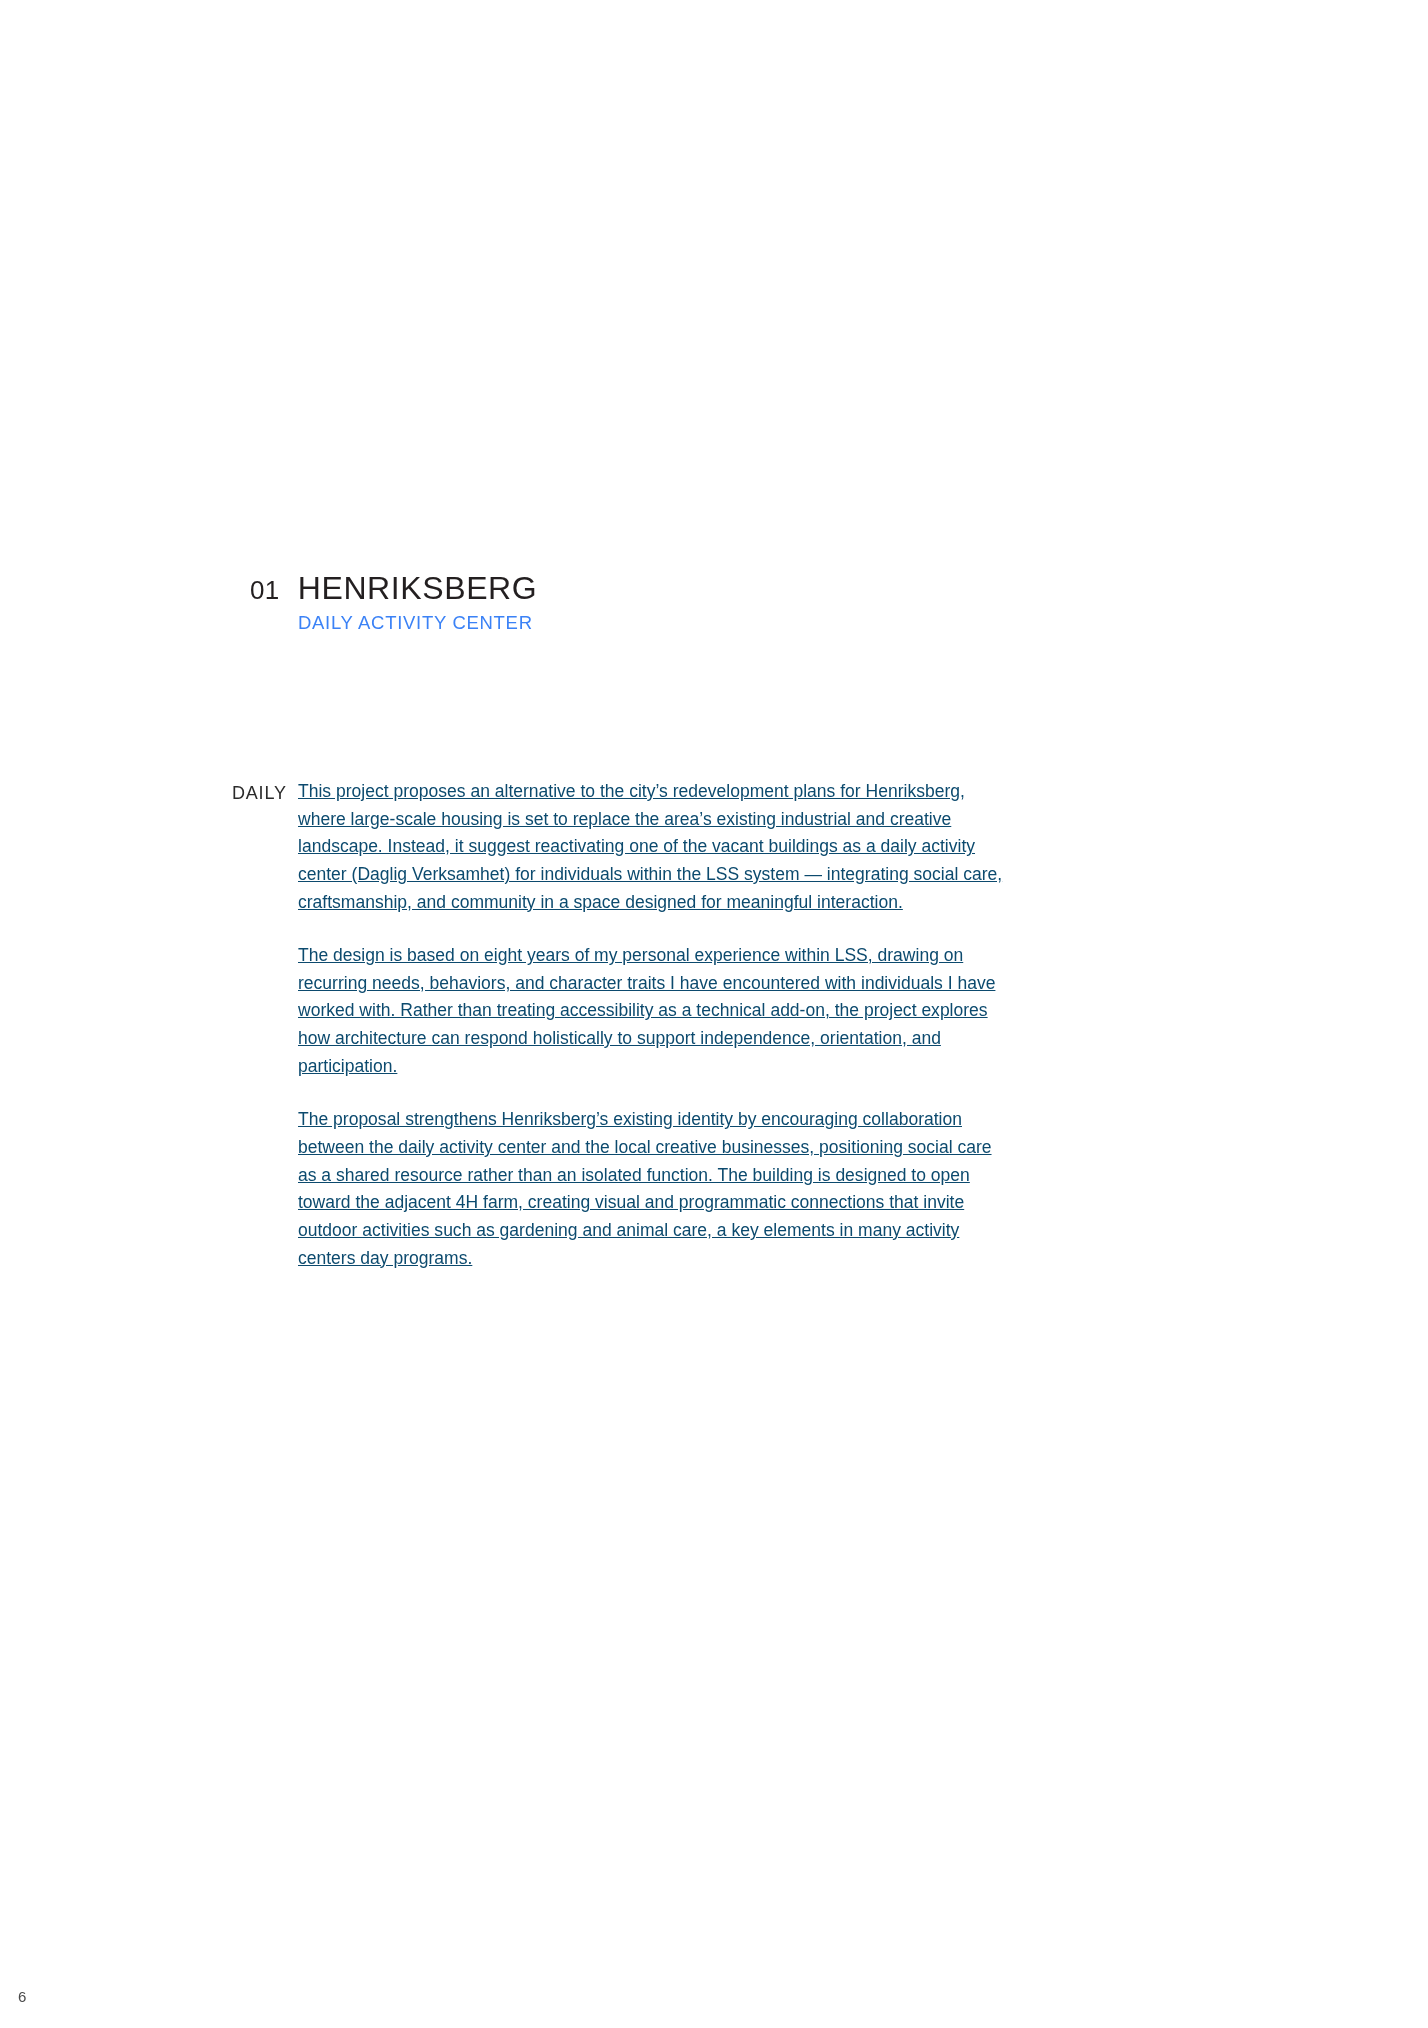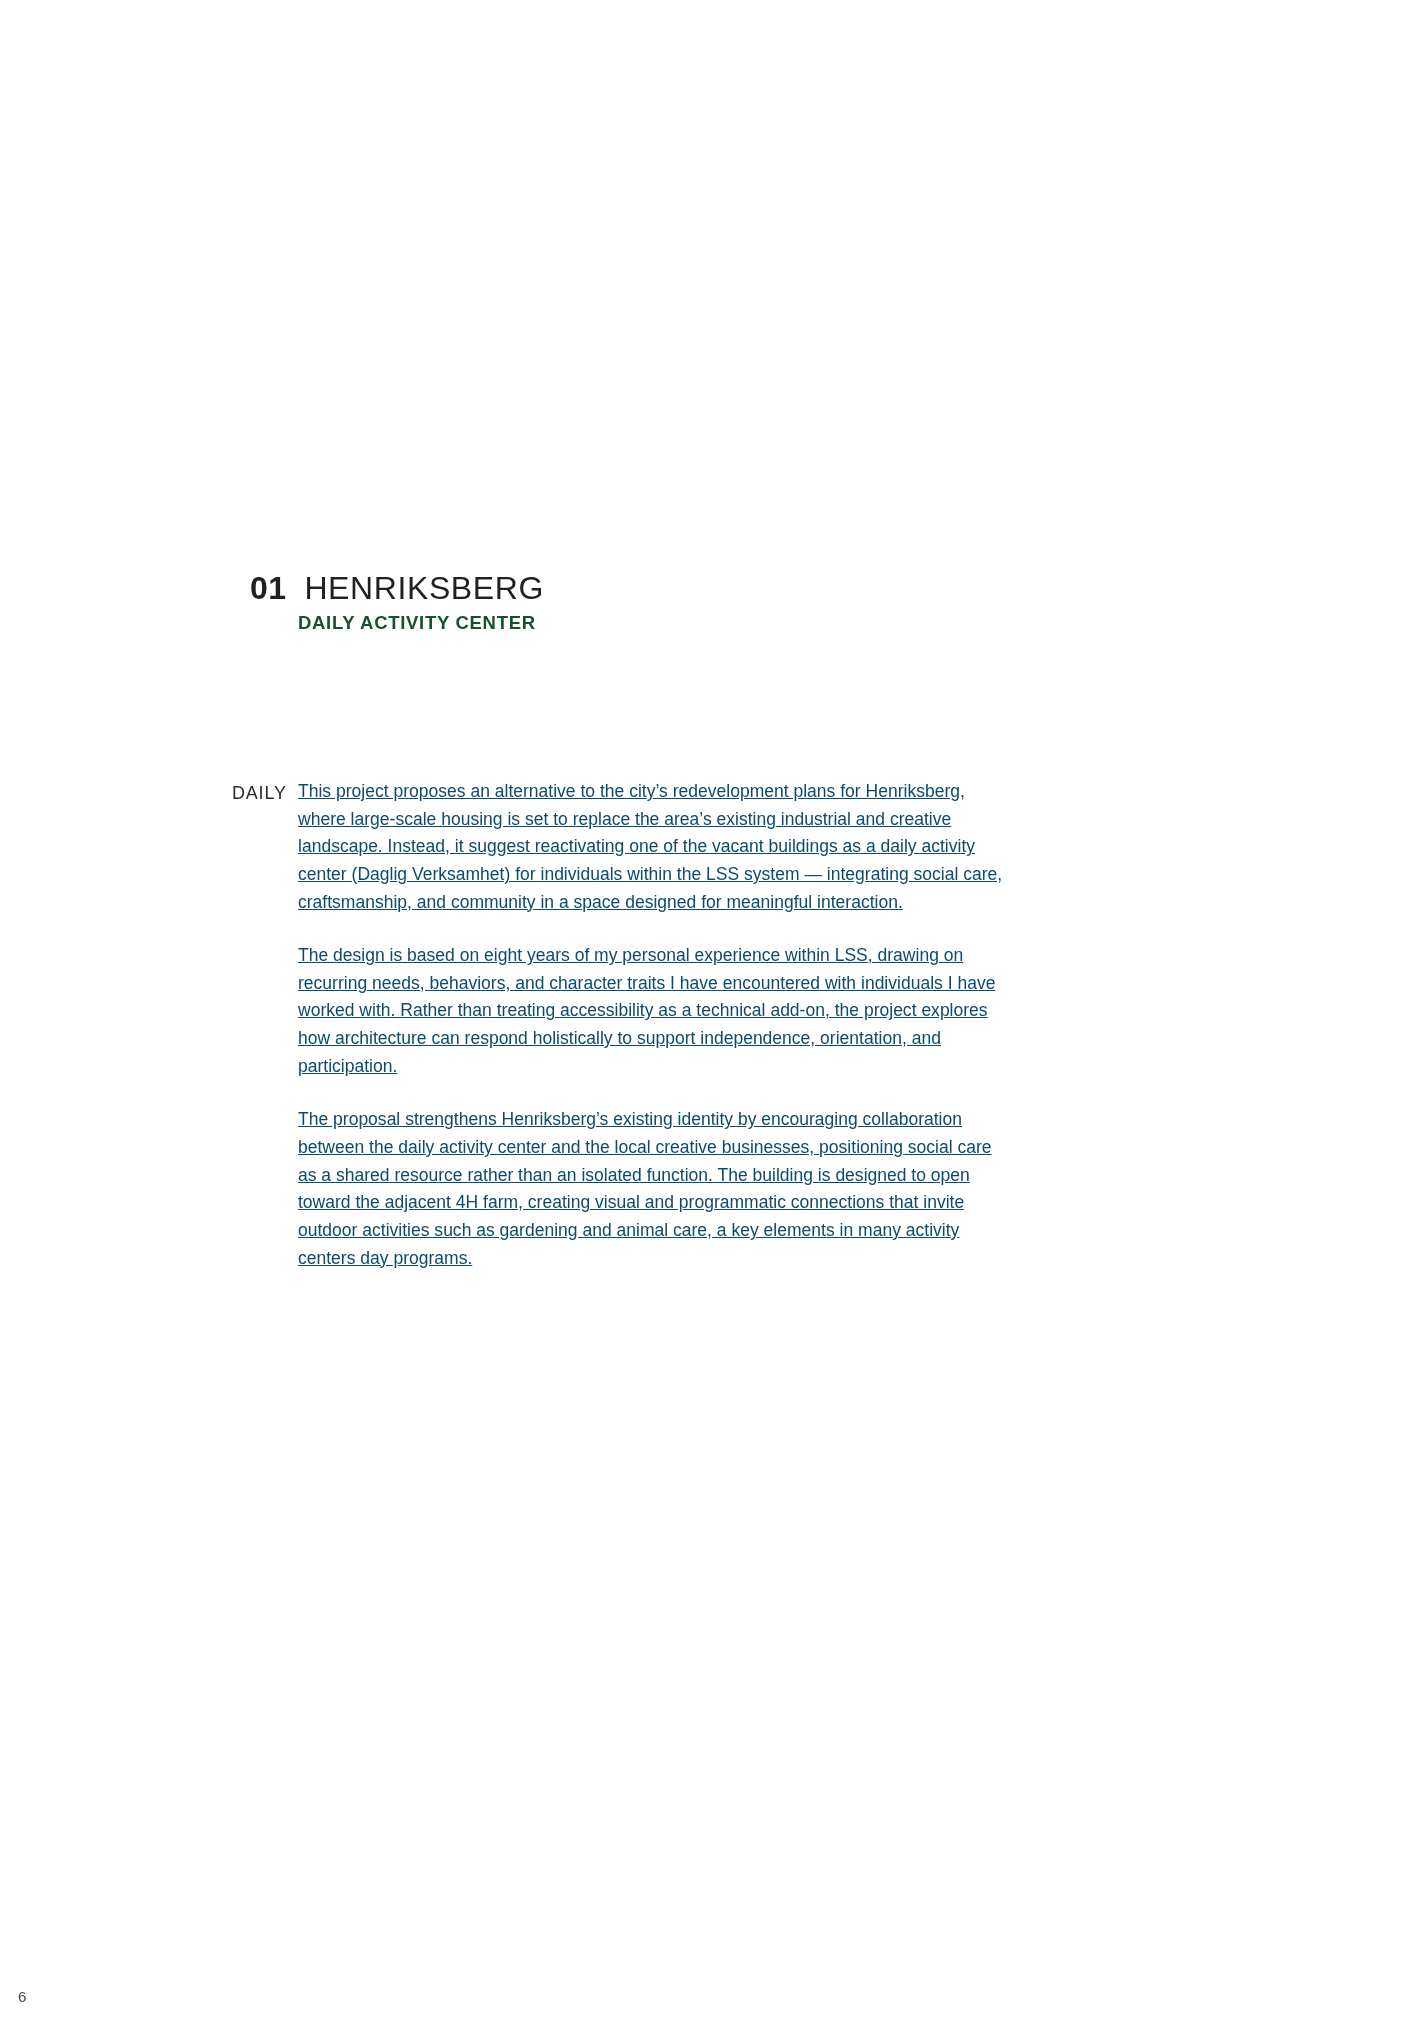--- a/index.html
+++ b/index.html
@@ -29,41 +29,41 @@
   }
 
   .title-row {
     display: flex;
     align-items: baseline;
     gap: 18px;
     white-space: nowrap;
   }
 
   .title-number {
-    font-size: 32px;
-    font-weight: 700;
+    font-size: 26px;
+    font-weight: 400;
     color: #231f20;
     letter-spacing: 0.4px;
     line-height: 1.05;
   }
 
   .title-main {
     font-size: 32px;
     font-weight: 400;
     color: #231f20;
     letter-spacing: 0.6px;
     line-height: 1.05;
   }
 
   .title-sub {
     margin-left: 48px;
     margin-top: 6px;
     font-size: 18.5px;
-    font-weight: 700;
-    color: #14532d;
+    font-weight: 400;
+    color: #3b82f6;
     letter-spacing: 0.7px;
     line-height: 1.2;
   }
 
   
 
   .meta-block {
     position: absolute;
     left: 298px;
     top: 662px;

